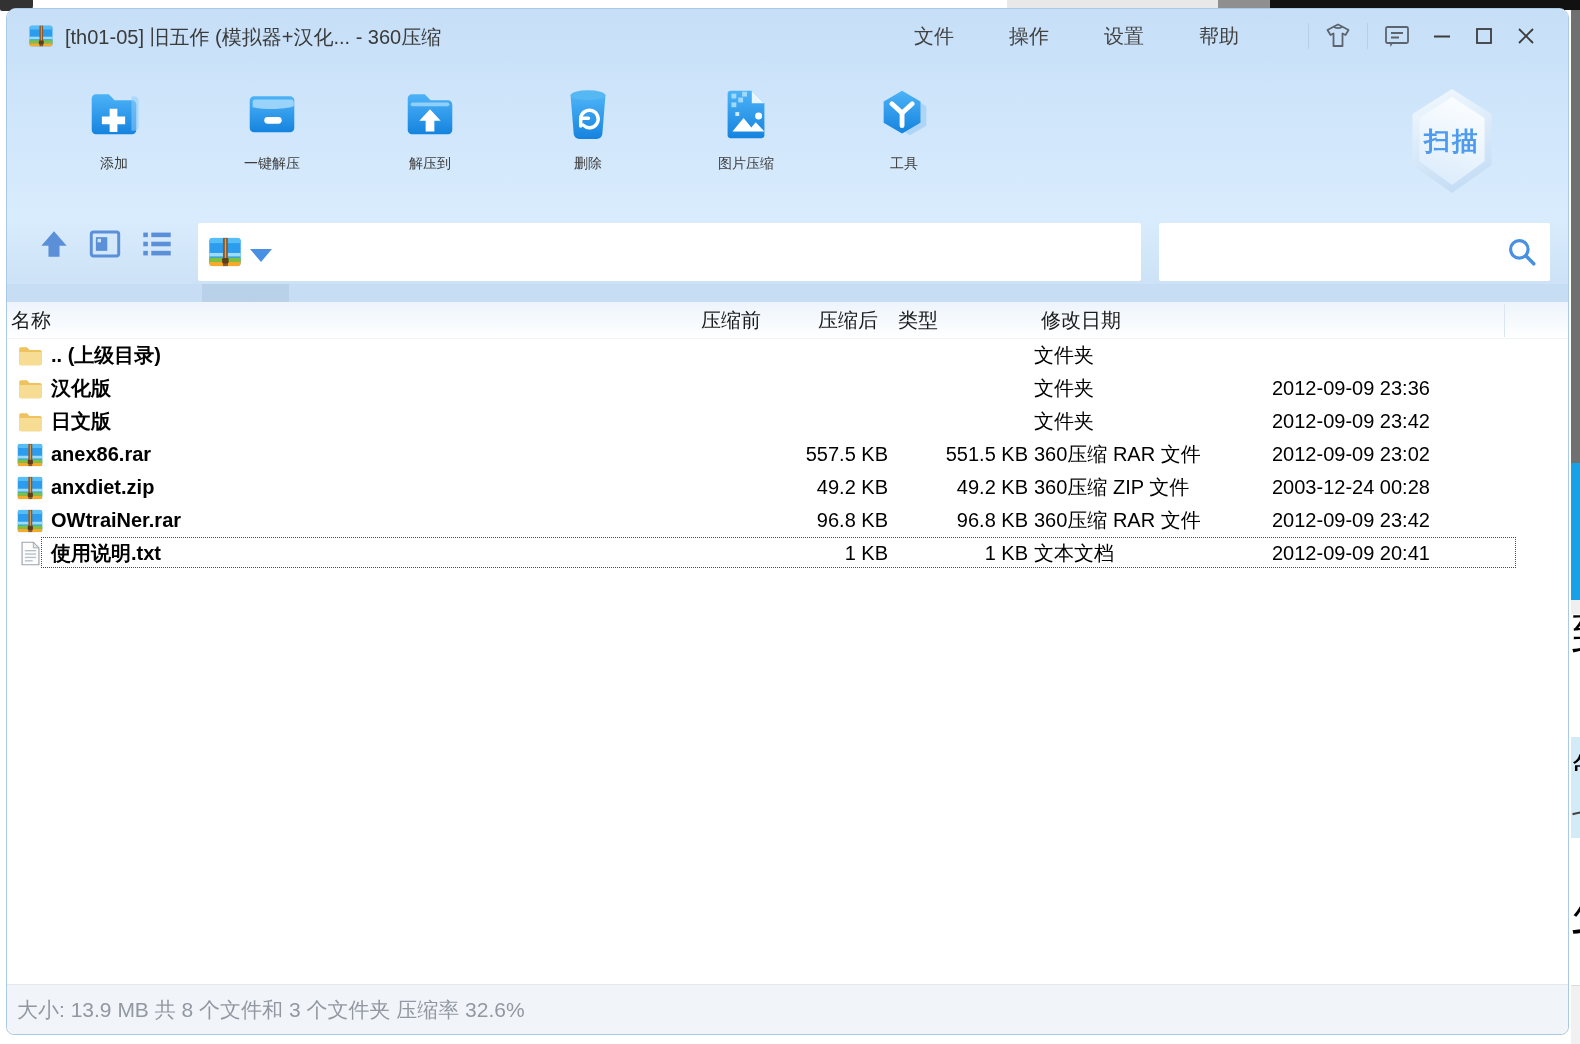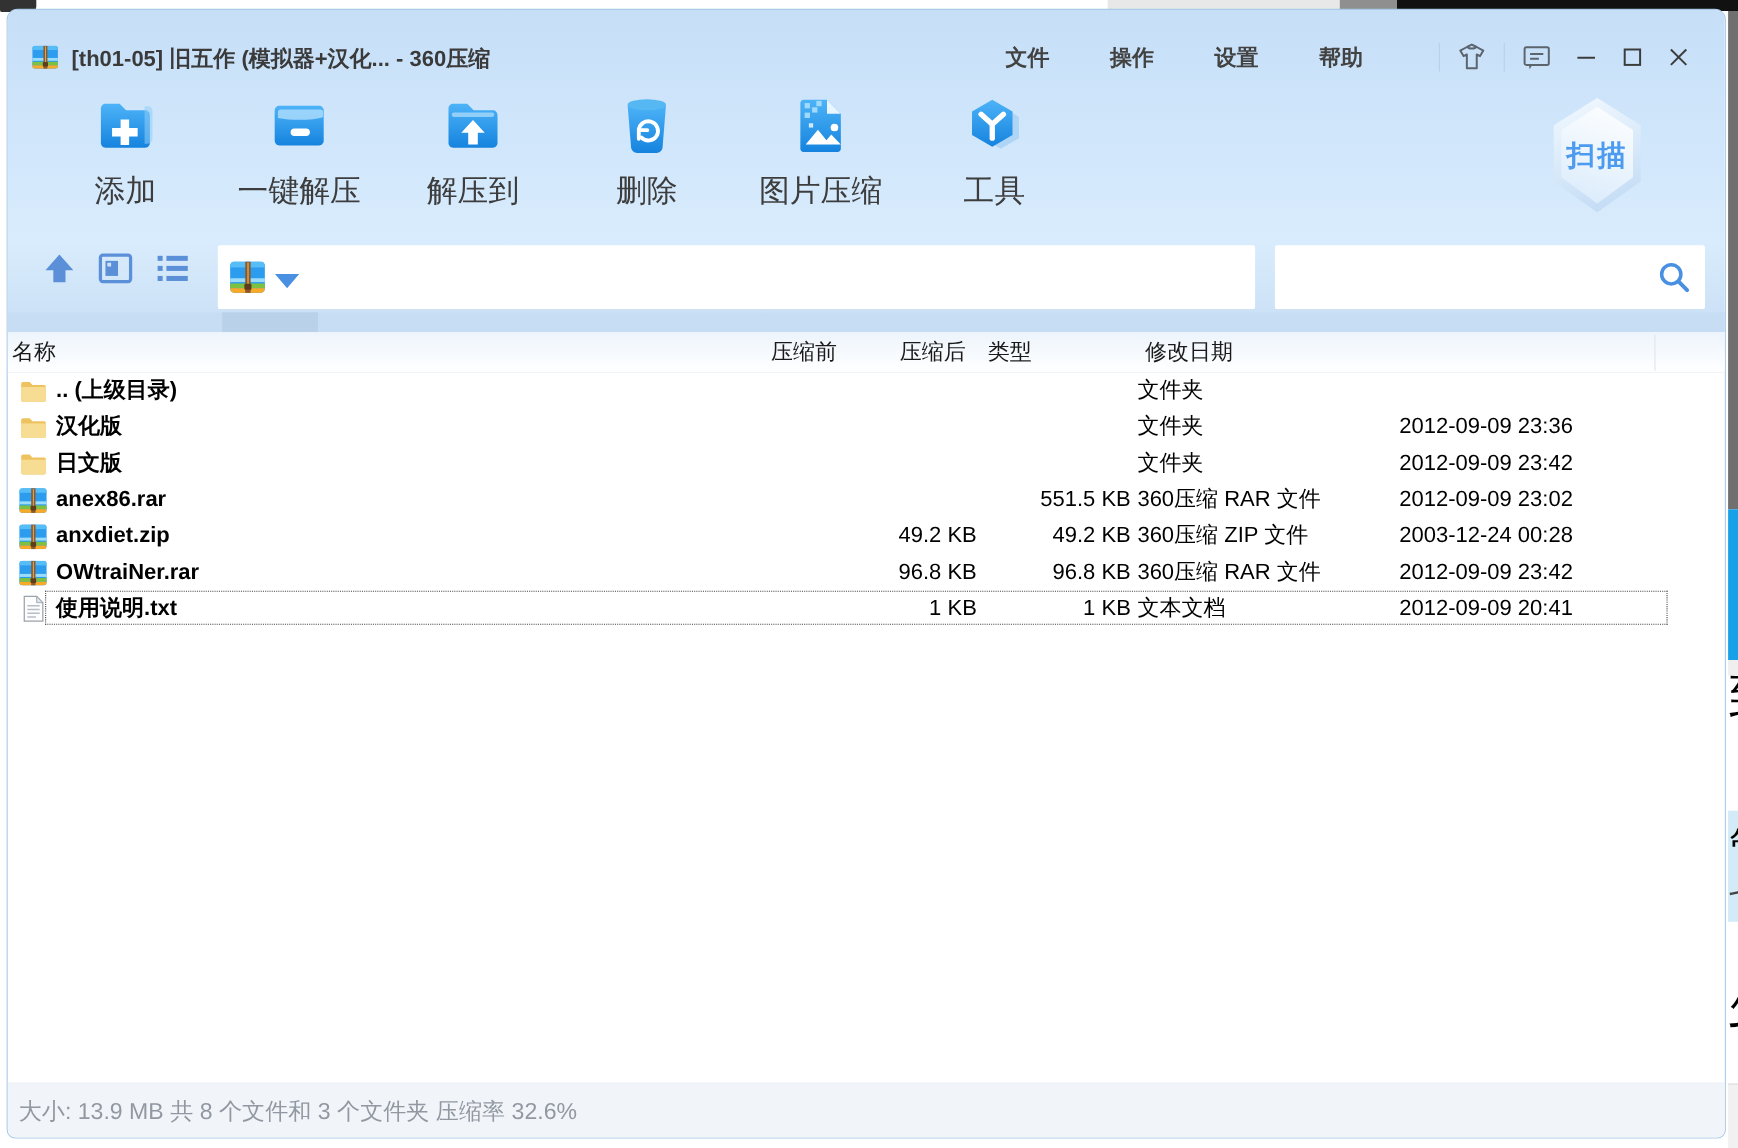--- a/index.html
+++ b/index.html
@@ -18,34 +18,34 @@
   
   #win { position:absolute; left:6px; top:8px; width:1563px; height:1027px;
          background:#fff; border:1px solid #a9c9e8; border-radius:10px 10px 8px 8px;
          overflow:hidden; }
 
   
   #chrome { position:absolute; left:0; top:0; width:100%; height:293px;
             background:linear-gradient(180deg,#c6dff7 0%,#cde4fa 28%,#d9ecfd 72%,#c9dff4 100%); }
 
   
-  #titlebar { position:absolute; left:0; top:16px; width:100%; height:54px;font-weight:bold; }
+  #titlebar { position:absolute; left:0; top:0; width:100%; height:54px; }
   #app-icon { position:absolute; left:20px; top:13px; width:28px; height:28px; }
   #win-title { position:absolute; left:58px; top:15px; font-size:20px; color:#3a3a3a; }
   #title-right { position:absolute; right:30px; top:0; height:54px; display:flex; align-items:center; }
   .menu-item { font-size:20px; color:#424242; margin-right:55px; cursor:default; }
   .tb-sep { width:1px; height:26px; background:#b7d0ea; margin:0 14px; }
   .tb-ico { width:30px; height:30px; display:flex; align-items:center; justify-content:center; }
   .winctl { width:24px; height:24px; margin-left:18px; display:flex; align-items:center; justify-content:center; }
 
   
   #toolbar { position:absolute; left:44px; top:58px; height:144px; display:flex; }
   .tool-btn { width:126px; margin-right:32px; display:flex; flex-direction:column; align-items:center; cursor:pointer; }
   .tool-btn svg { width:62px; height:62px; margin-top:16px; }
-  .tool-label { margin-top:10px; font-size:28px; color:#3d3d3d; white-space:nowrap;text-align:right; }
+  .tool-label { margin-top:10px; font-size:14px; color:#3d3d3d; white-space:nowrap;text-align:right; }
 
   
   #scan-badge { position:absolute; left:1400px; top:80px; width:90px; height:104px;
     clip-path:polygon(50% 0%, 94% 24%, 94% 73%, 50% 100%, 6% 73%, 6% 24%);
     background:linear-gradient(160deg,#f4faff 0%,#dcebfa 45%,#bdd8f3 100%); }
   #scan-badge-inner { position:absolute; left:8px; top:8px; right:8px; bottom:8px;
     clip-path:polygon(50% 0%, 94% 24%, 94% 73%, 50% 100%, 6% 73%, 6% 24%);
     background:linear-gradient(200deg,#ffffff 0%,#eaf4fd 55%,#d8eafb 100%);
     display:flex; align-items:center; justify-content:center; }
   #scan-label { font-size:26px; font-weight:bold; color:#4d9bee; letter-spacing:2px; }
@@ -425,20 +425,21 @@
         <span class="cell c-type">文件夹</span>
         <span class="cell c-date">2012-09-09 23:42</span>
       </div>
       <div class="row">
         <span class="cell c-icon">
           <svg>
             <use href="#archive-icon"></use>
           </svg>
         </span>
         <span class="cell c-name">anex86.rar</span>
+        <span class="cell c-before">557.5 KB</span>
         <span class="cell c-after">551.5 KB</span>
         <span class="cell c-type">360压缩 RAR 文件</span>
         <span class="cell c-date">2012-09-09 23:02</span>
       </div>
       <div class="row">
         <span class="cell c-icon">
           <svg>
             <use href="#archive-icon"></use>
           </svg>
         </span>

